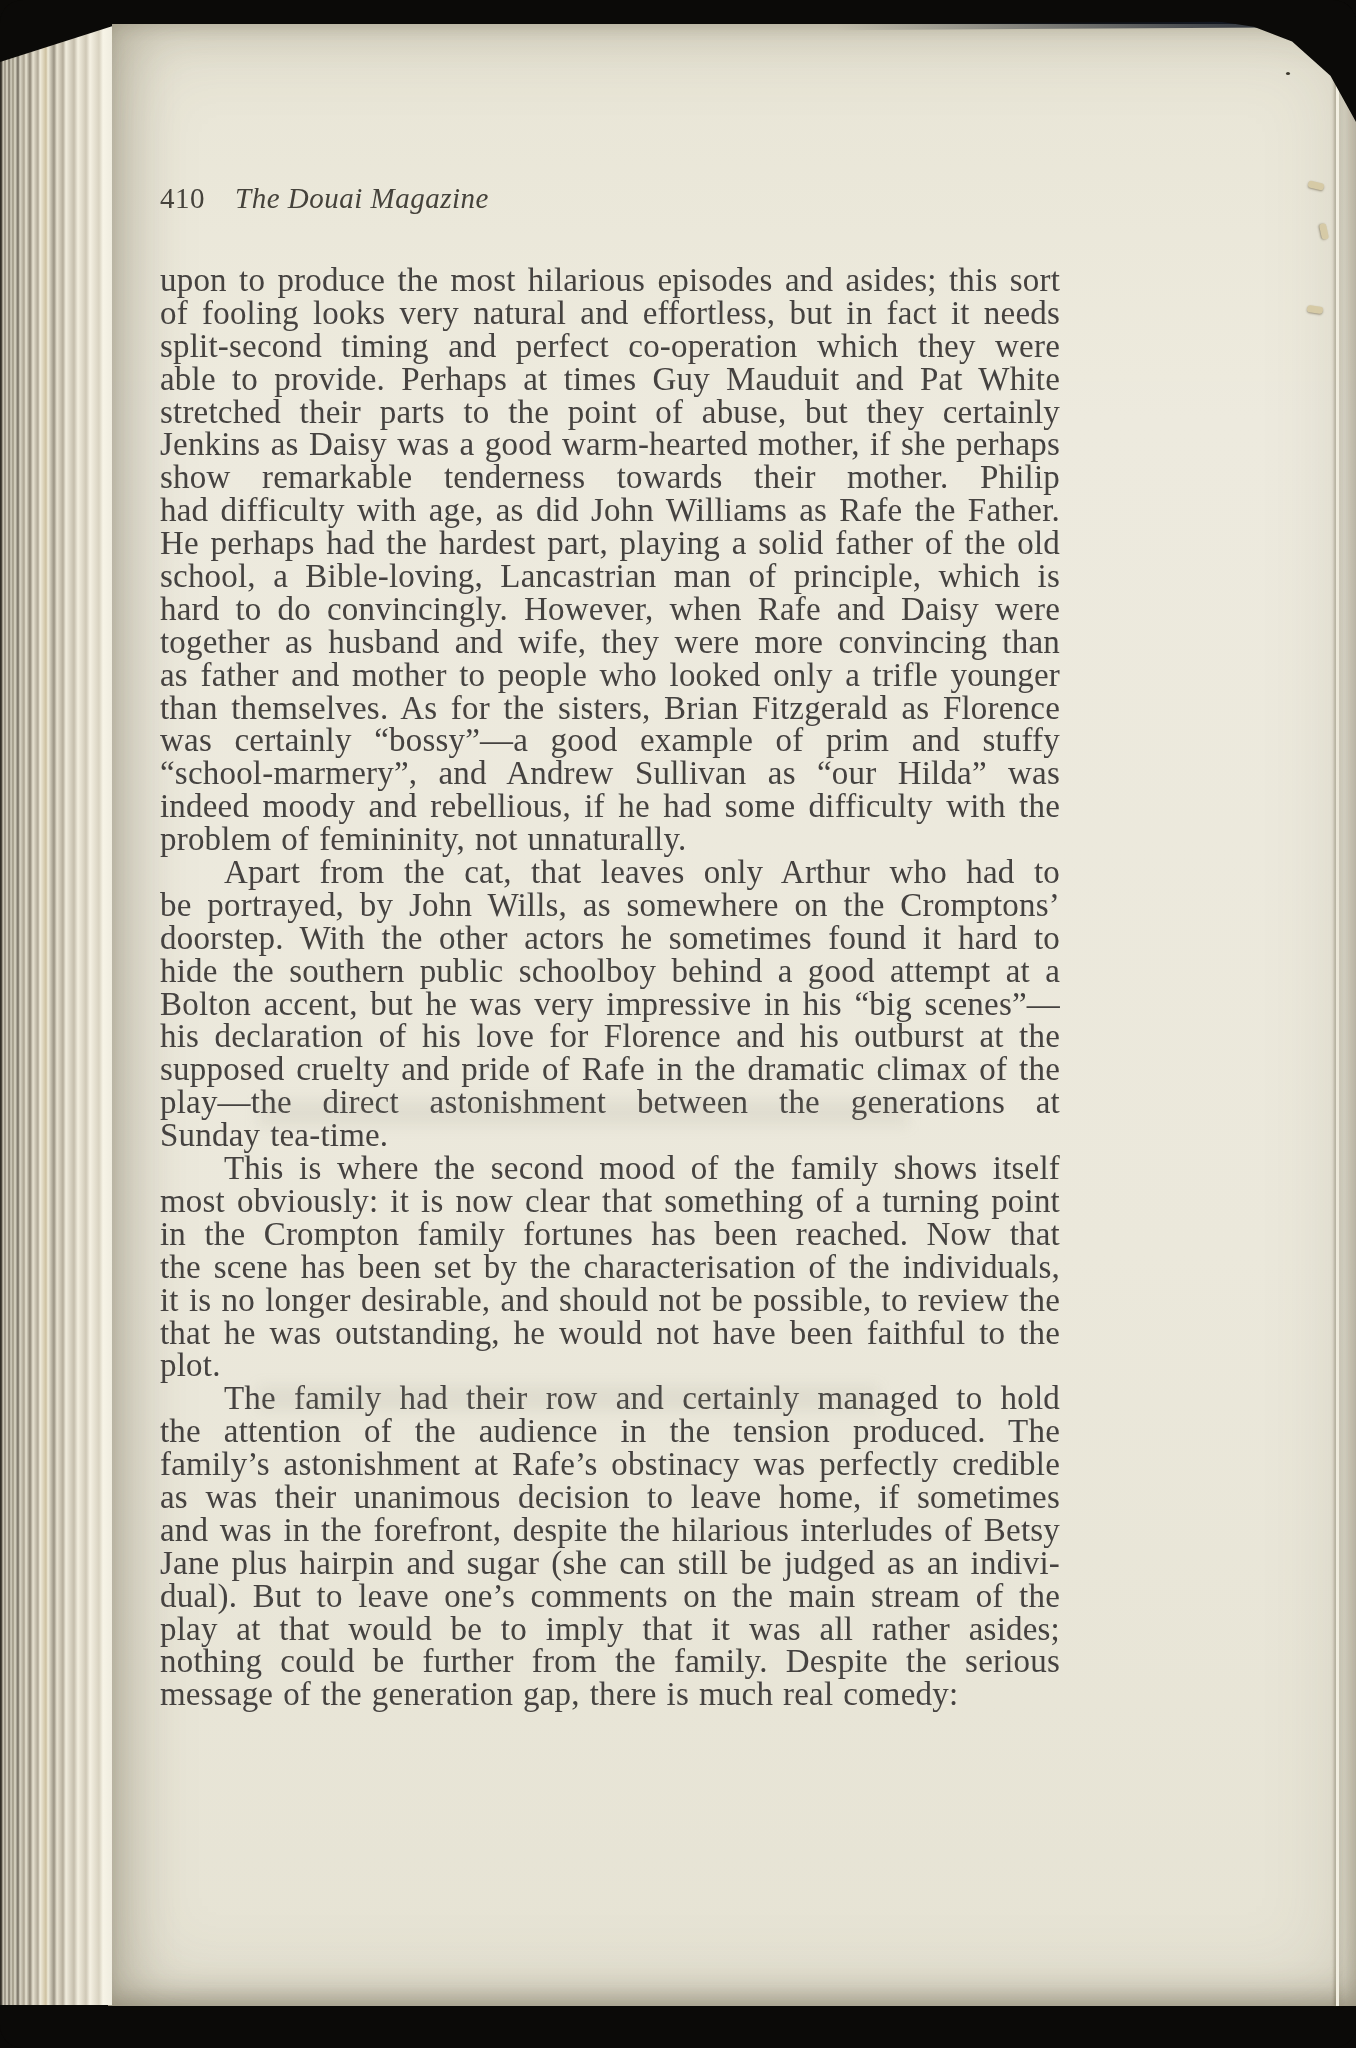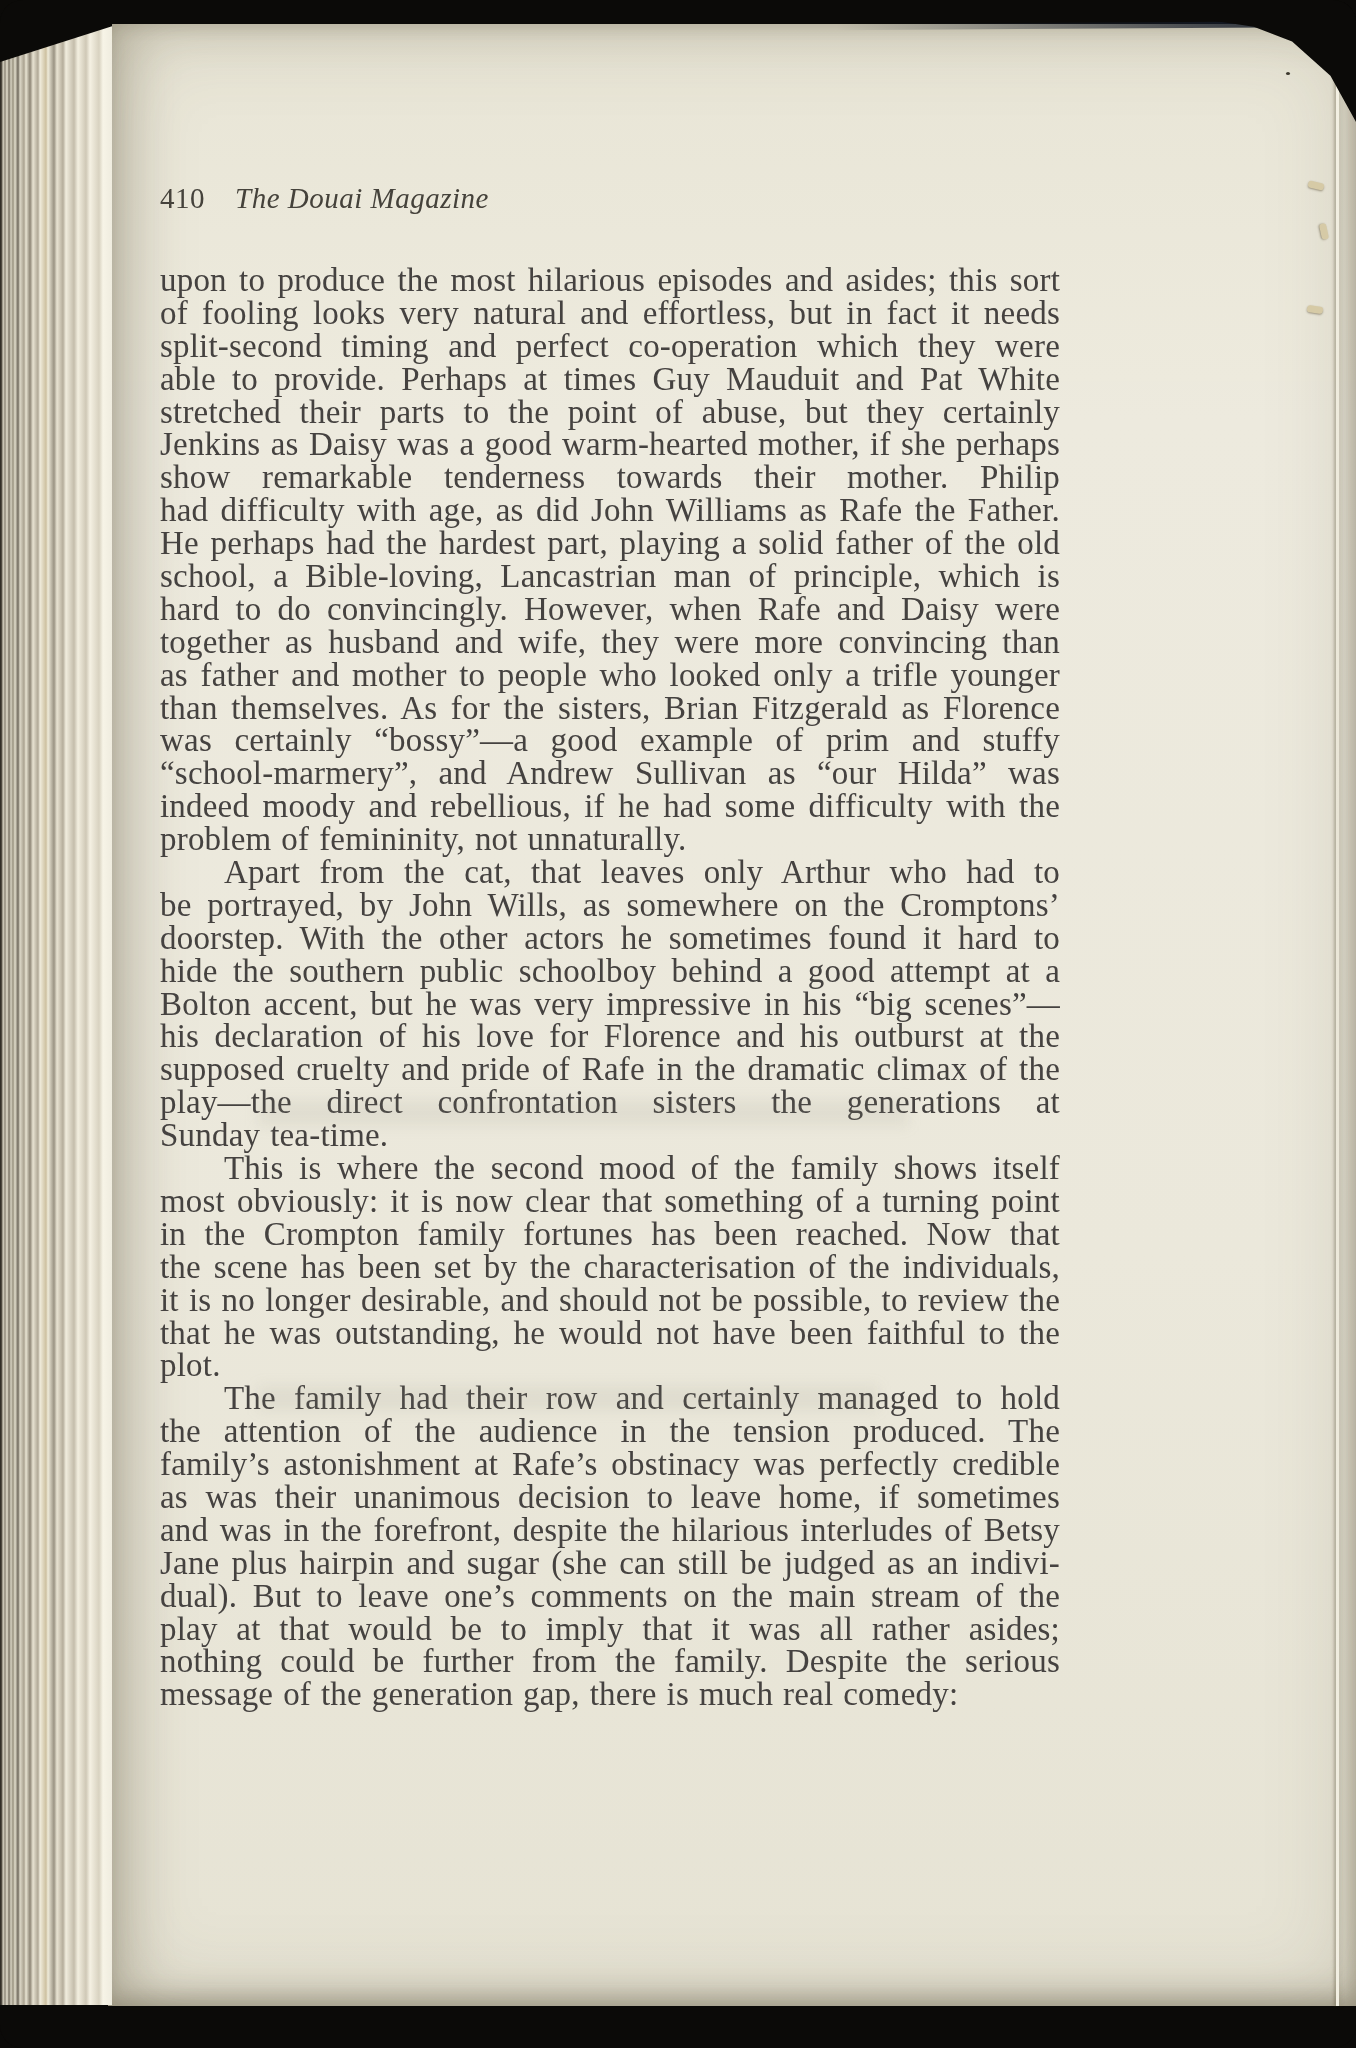--- a/index.html
+++ b/index.html
@@ -92,21 +92,21 @@
         <div class="tline">“school-marmery”, and Andrew Sullivan as “our Hilda” was</div>
         <div class="tline">indeed moody and rebellious, if he had some difficulty with the</div>
         <div class="tline pend">problem of femininity, not unnaturally.</div>
         <div class="tline indent">Apart from the cat, that leaves only Arthur who had to</div>
         <div class="tline">be portrayed, by John Wills, as somewhere on the Cromptons’</div>
         <div class="tline">doorstep. With the other actors he sometimes found it hard to</div>
         <div class="tline">hide the southern public schoolboy behind a good attempt at a</div>
         <div class="tline">Bolton accent, but he was very impressive in his “big scenes”—</div>
         <div class="tline">his declaration of his love for Florence and his outburst at the</div>
         <div class="tline">supposed cruelty and pride of Rafe in the dramatic climax of the</div>
-        <div class="tline">play—the direct confrontation sisters the generations at</div>
+        <div class="tline">play—the direct astonishment between the generations at</div>
         <div class="tline pend">Sunday tea-time.</div>
         <div class="tline indent">This is where the second mood of the family shows itself</div>
         <div class="tline">most obviously: it is now clear that something of a turning point</div>
         <div class="tline">in the Crompton family fortunes has been reached. Now that</div>
         <div class="tline">the scene has been set by the characterisation of the individuals,</div>
         <div class="tline">it is no longer desirable, and should not be possible, to review the</div>
         <div class="tline">that he was outstanding, he would not have been faithful to the</div>
         <div class="tline pend">plot.</div>
         <div class="tline indent">The family had their row and certainly managed to hold</div>
         <div class="tline">the attention of the audience in the tension produced. The</div>

